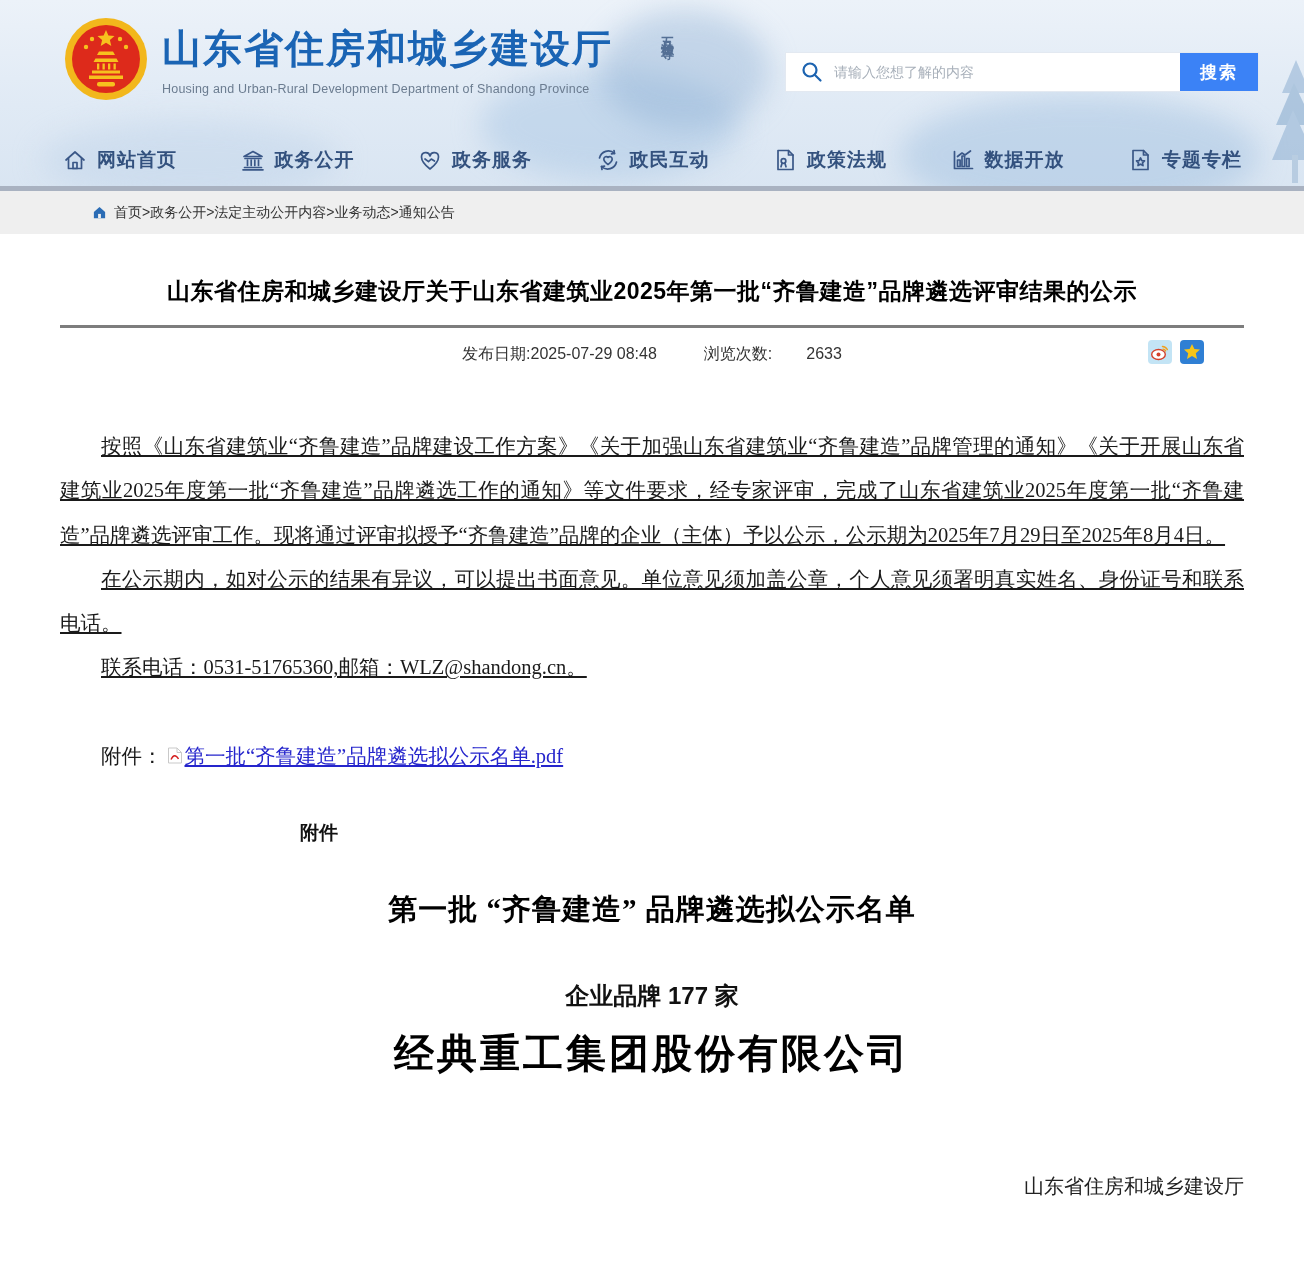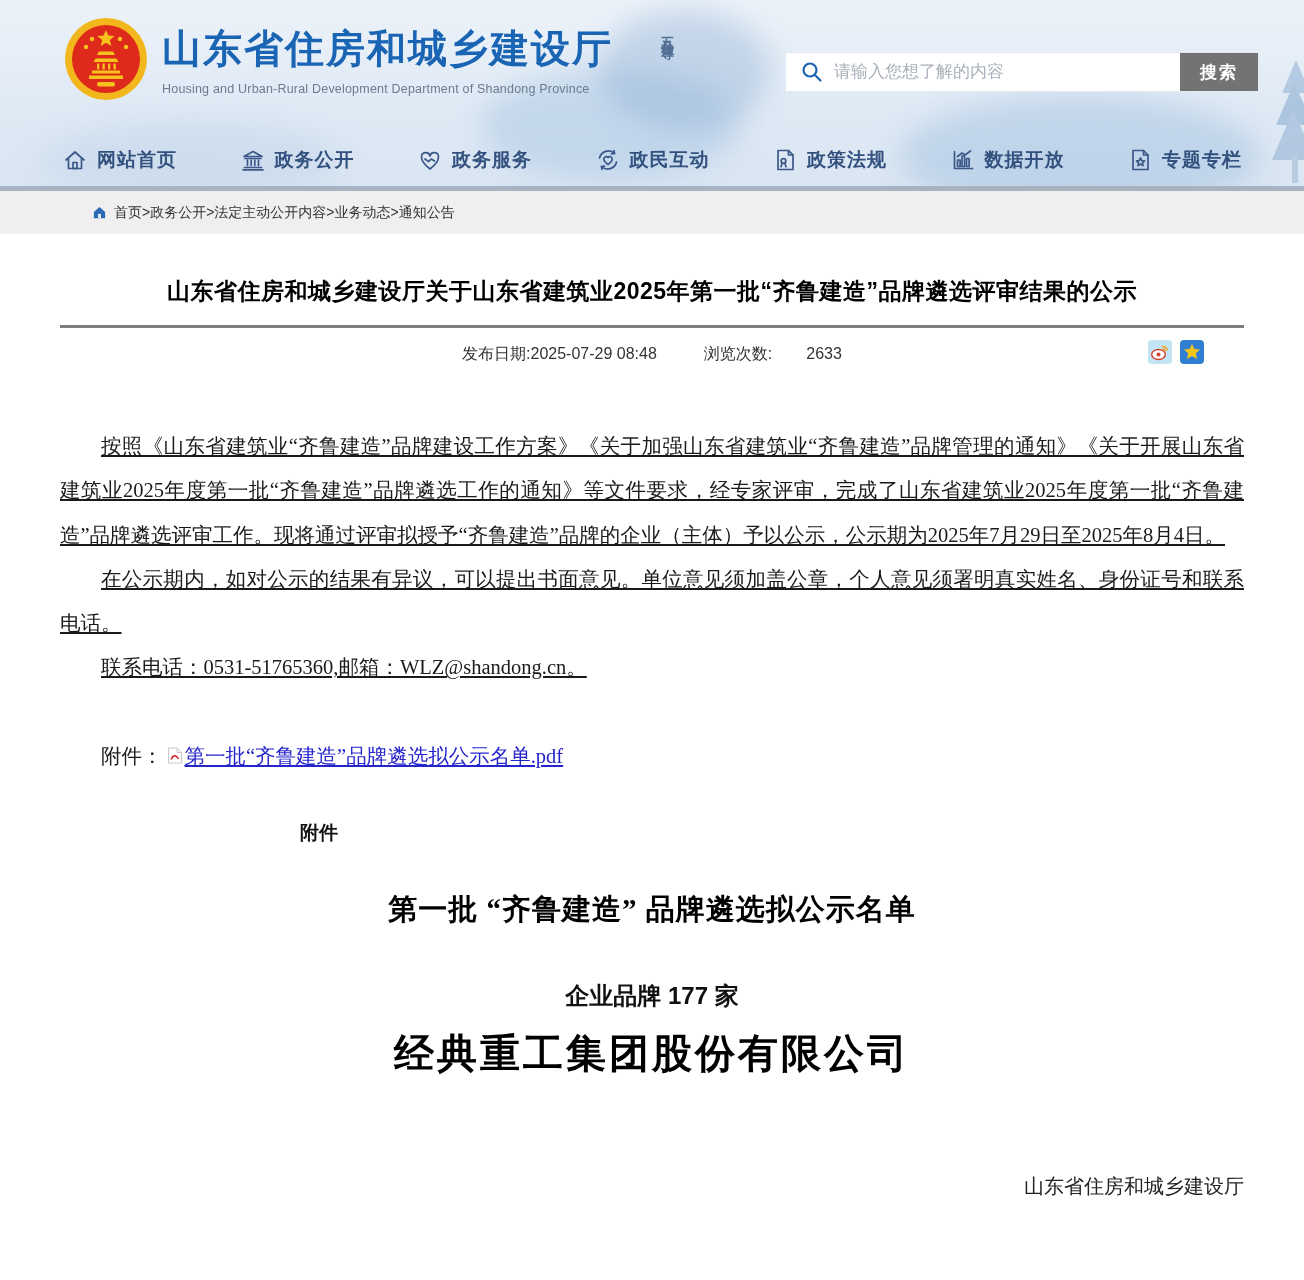--- a/index.html
+++ b/index.html
@@ -23,23 +23,23 @@
   .title-block { margin-left:14px; }
   .site-title { font-size:39px; font-weight:700; color:#1a64b4; letter-spacing:2px;
     font-family:"Liberation Sans",sans-serif; }
   .site-subtitle { margin-top:6px; font-size:12.5px; color:#6b7c90; letter-spacing:.2px; }
 
   .search-wrap { position:absolute; left:786px; top:53px; width:472px; height:38px;
     display:flex; background:#fff; box-shadow:0 0 0 1px #e3e9f1; }
   .search-box { flex:1; display:flex; align-items:center; padding-left:14px; }
   .search-box svg { flex:0 0 auto; }
   .search-box input { border:none; outline:none; flex:1; height:100%; margin-left:10px;
-    font-size:17px; color:#b91c1c; background:transparent; }
+    font-size:14px; color:#b91c1c; background:transparent; }
   .search-box input::placeholder { color:#a8b0ba; }
-  .search-btn { width:78px; height:38px; background:#737373; color:#fff; border:none;
+  .search-btn { width:78px; height:38px; background:#3b82f6; color:#fff; border:none;
     font-size:17px; font-weight:700; letter-spacing:2px; cursor:pointer; }
 
   .nav { position:absolute; left:0; bottom:5px; width:100%; height:52px;
     display:flex; align-items:center; justify-content:space-between; padding:0 62px;font-family:Liberation Serif, serif; }
   .nav-item { display:flex; align-items:center; gap:9px; cursor:pointer; }
   .nav-item .label { font-size:19px; font-weight:700; color:#33517e; letter-spacing:1px; }
   .header-sep { position:absolute; left:0; bottom:0; width:100%; height:5px; background:#a9b2c1; }
 
   
   .breadcrumb { width:100%; height:43px; background:#efefef; display:flex; align-items:center;

